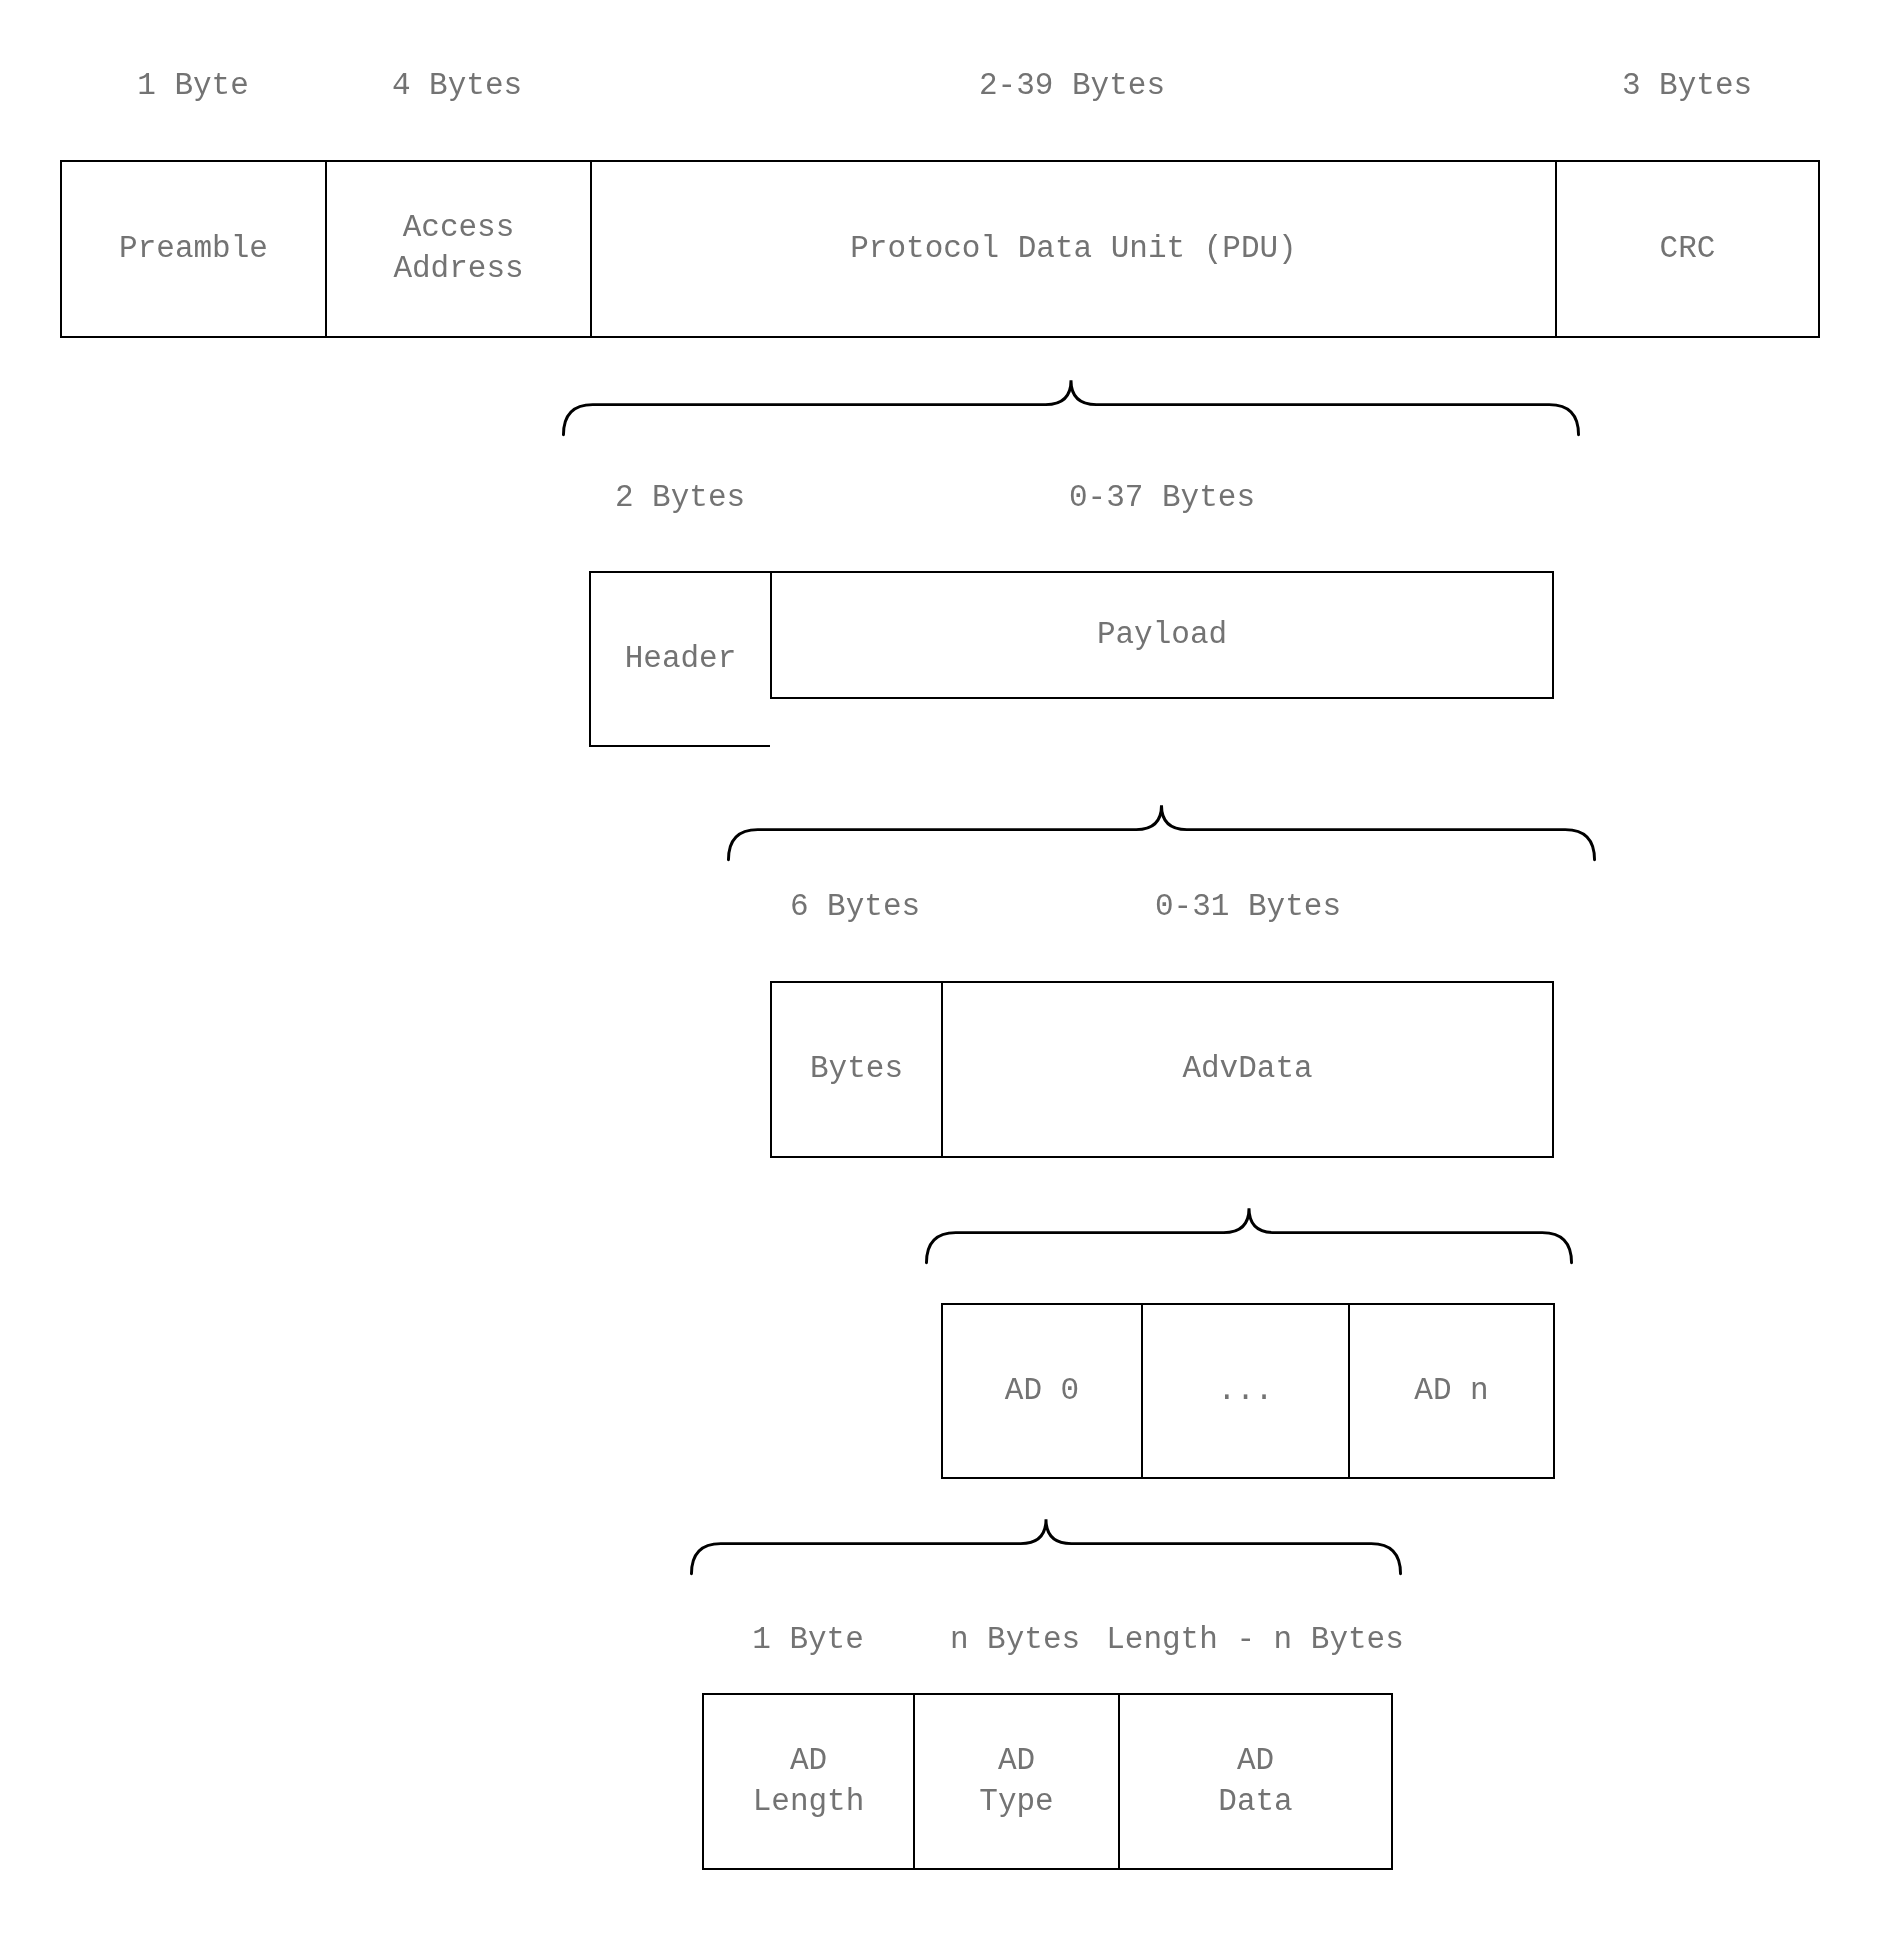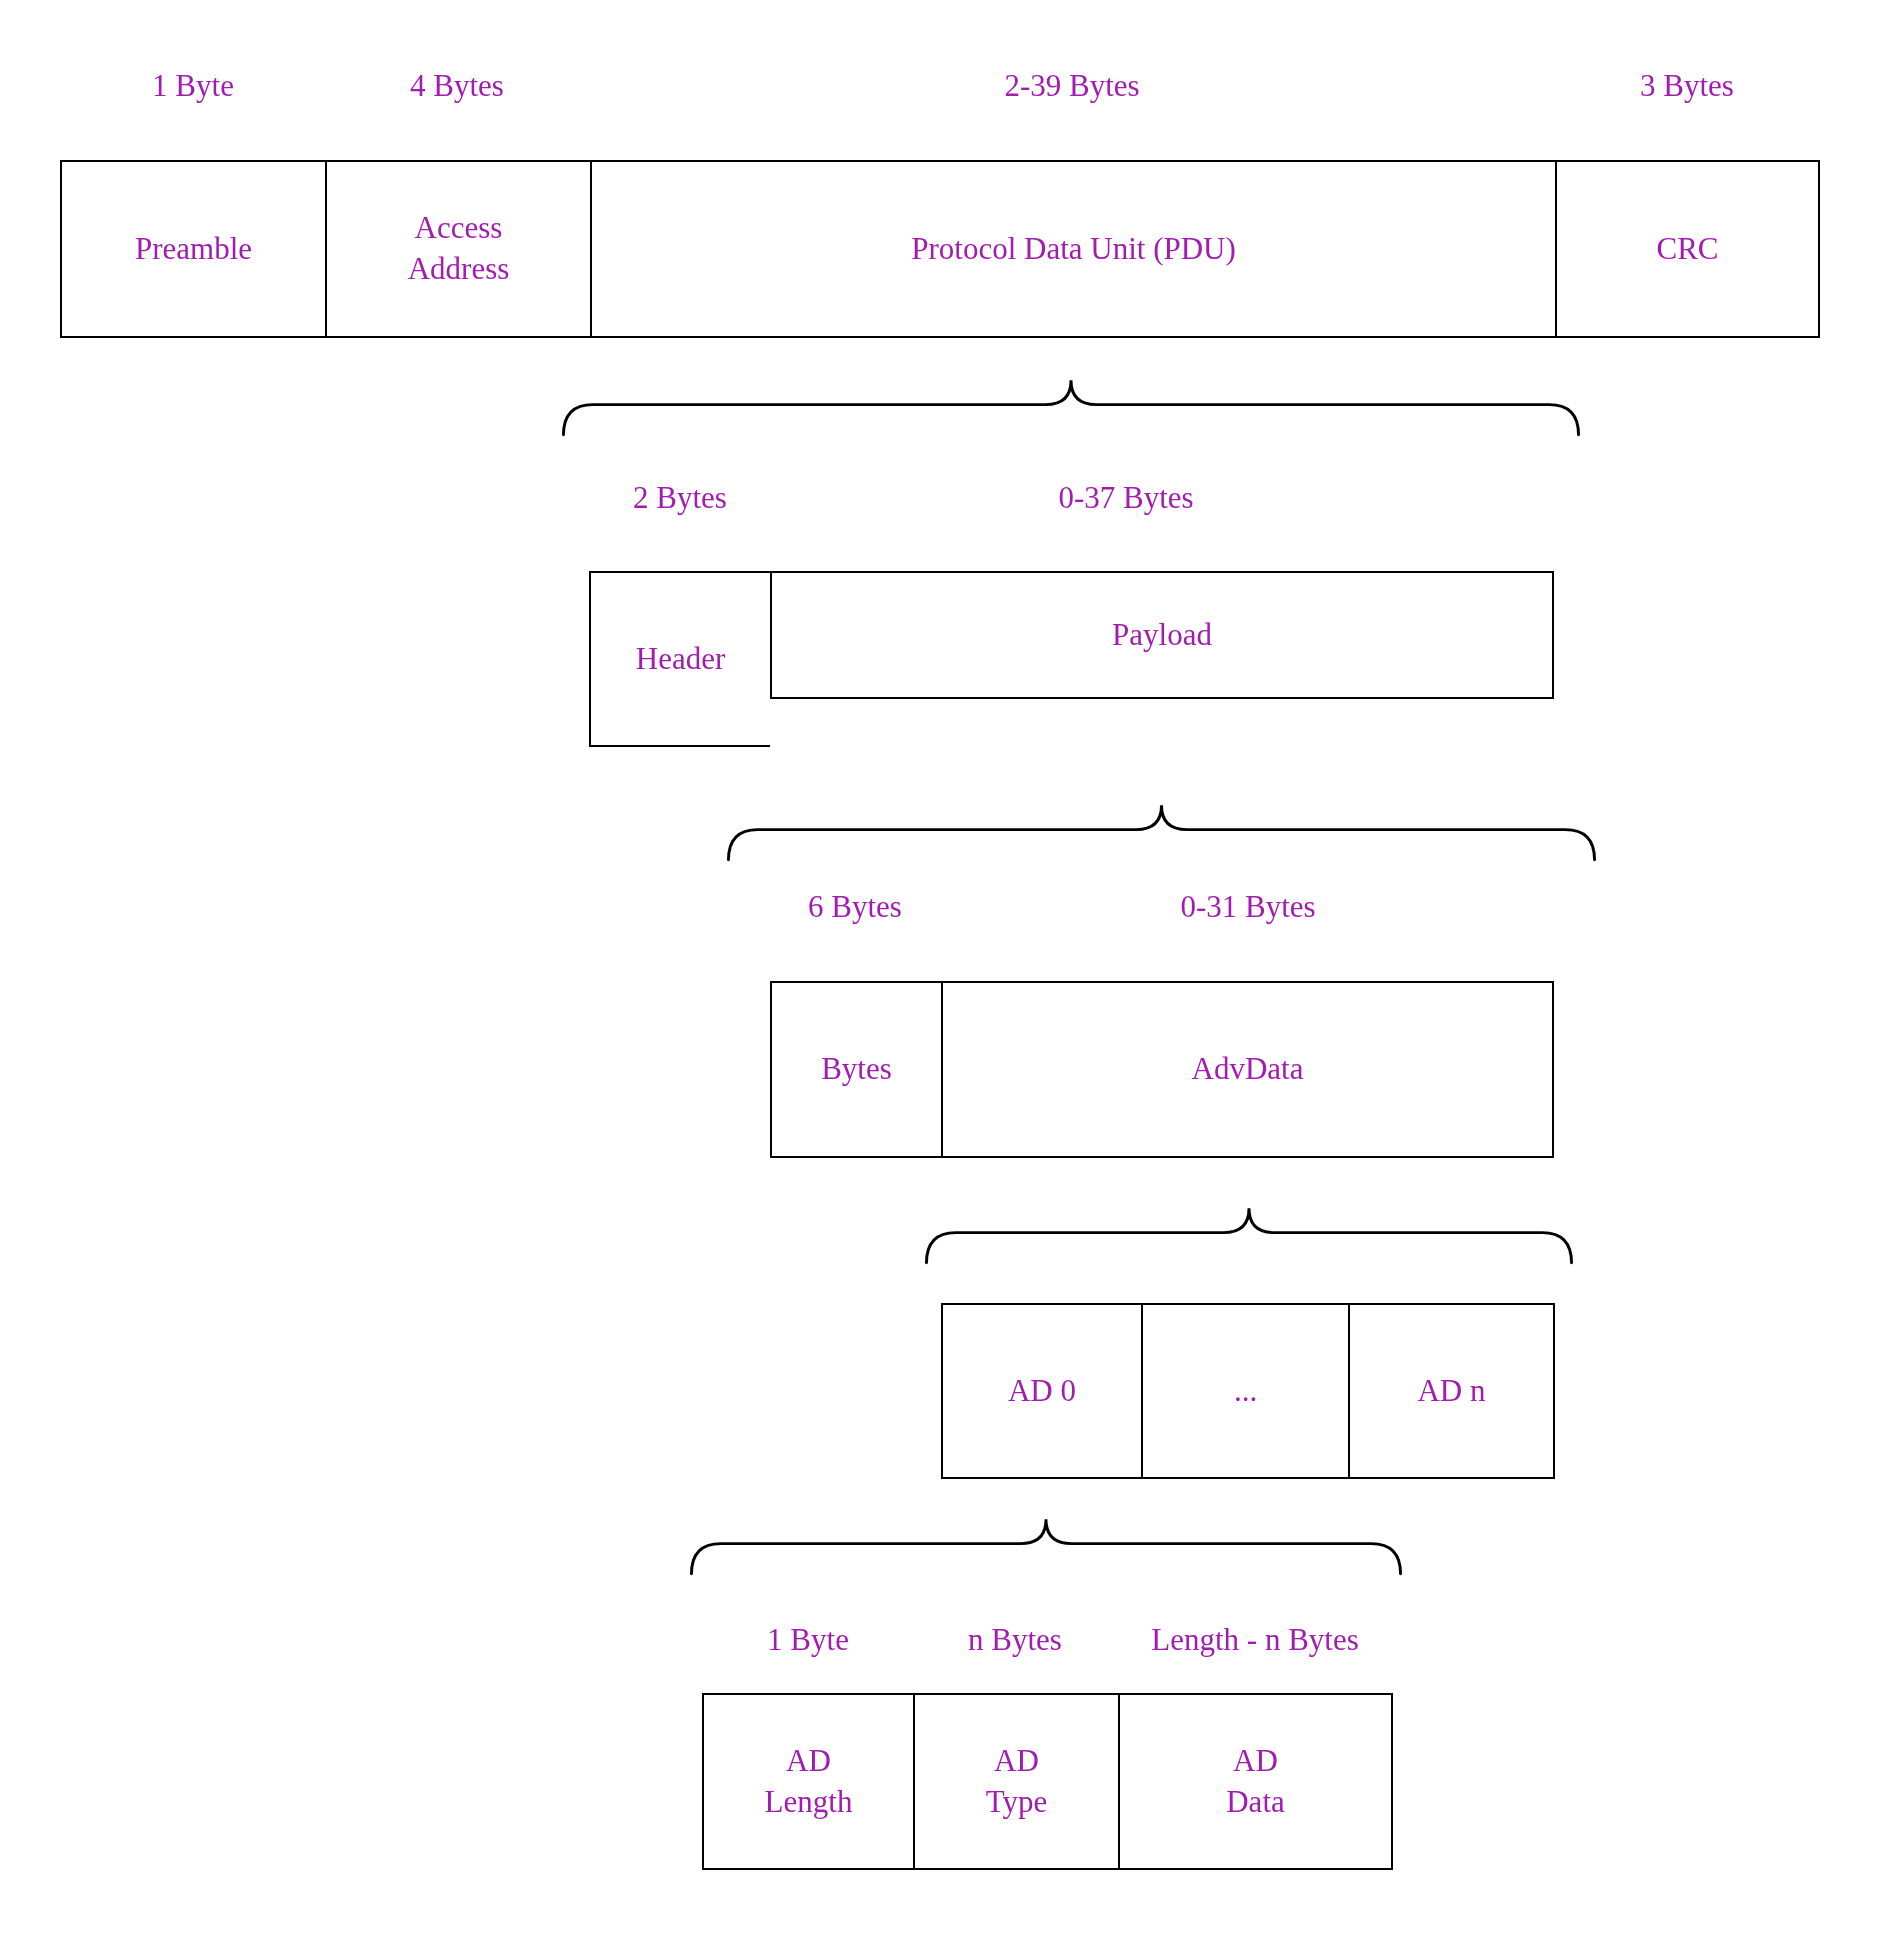--- a/index.html
+++ b/index.html
@@ -5,22 +5,22 @@
   html, body {
     margin: 0;
     padding: 0;
     background: #ffffff;
   }
   .canvas {
     position: relative;
     width: 1902px;
     height: 1946px;
     background: #ffffff;
-    font-family: Liberation Serif, serif;
-    color: #a21caf;
+    font-family: Liberation Mono, monospace;
+    color: #737373;
   }
   .size-label {
     position: absolute;
     transform: translateX(-50%);
     font-size: 31px;
     line-height: 39px;
     white-space: nowrap;
     text-align: center;
   }
   .row {
@@ -71,21 +71,21 @@
 Address</div>
     <div class="cell" style="width:965px; height:178px">Protocol Data Unit (PDU)</div>
     <div class="cell" style="width:265px; height:178px">CRC</div>
   </div>
 
   <svg class="brace" style="left:562px; top:379px" width="1018" height="59" viewBox="0 0 1044 60">
     <path d="M 1.5 57 Q 1.5 26 31.5 26 L 496 26 Q 522 26 522 1 Q 522 26 548 26 L 1012.5 26 Q 1042.5 26 1042.5 57"></path>
   </svg>
 
   <div class="size-label" style="left:680px; top:478px">2 Bytes</div>
-  <div class="size-label" style="left:1126px; top:478px">0-37 Bytes</div>
+  <div class="size-label" style="left:1162px; top:478px">0-37 Bytes</div>
 
   <div class="row" style="left:589px; top:571px">
     <div class="cell" style="width:181px; height:176px">Header</div>
     <div class="cell" style="width:784px; height:128px">Payload</div>
   </div>
 
   <svg class="brace" style="left:727px; top:804px" width="869" height="59" viewBox="0 0 891 60">
     <path d="M 1.5 57 Q 1.5 26 31.5 26 L 419.5 26 Q 445.5 26 445.5 1 Q 445.5 26 471.5 26 L 859.5 26 Q 889.5 26 889.5 57"></path>
   </svg>
 

